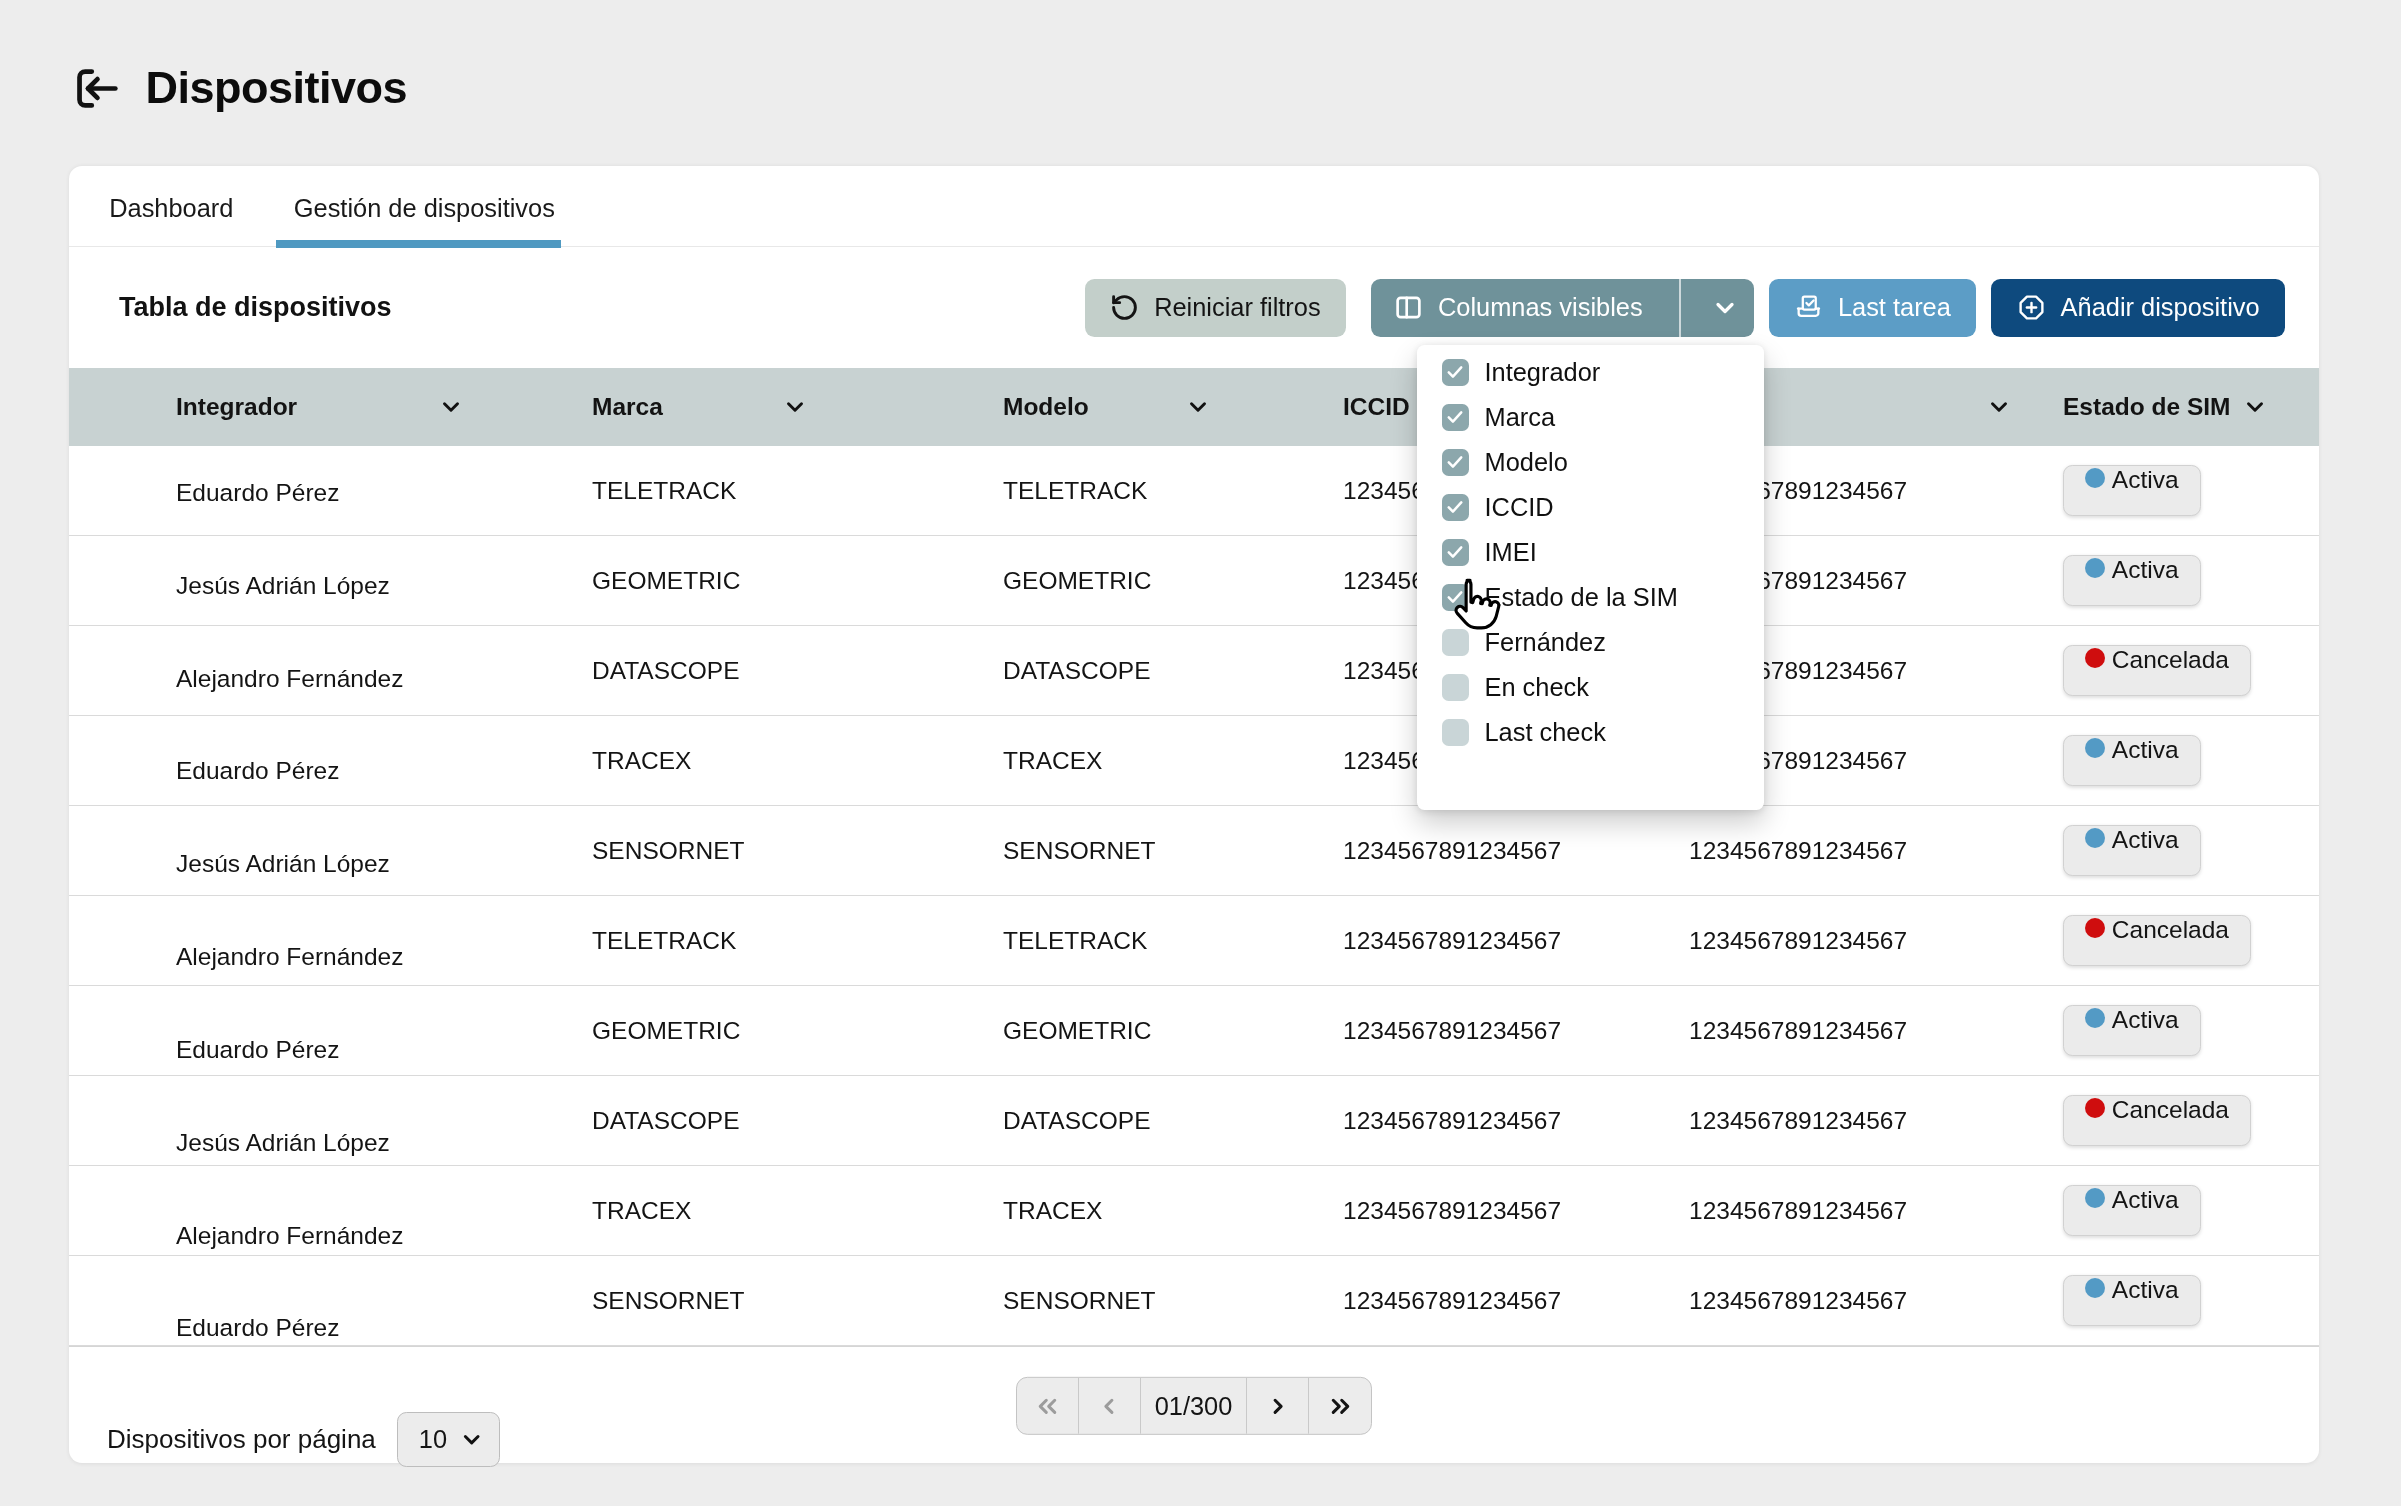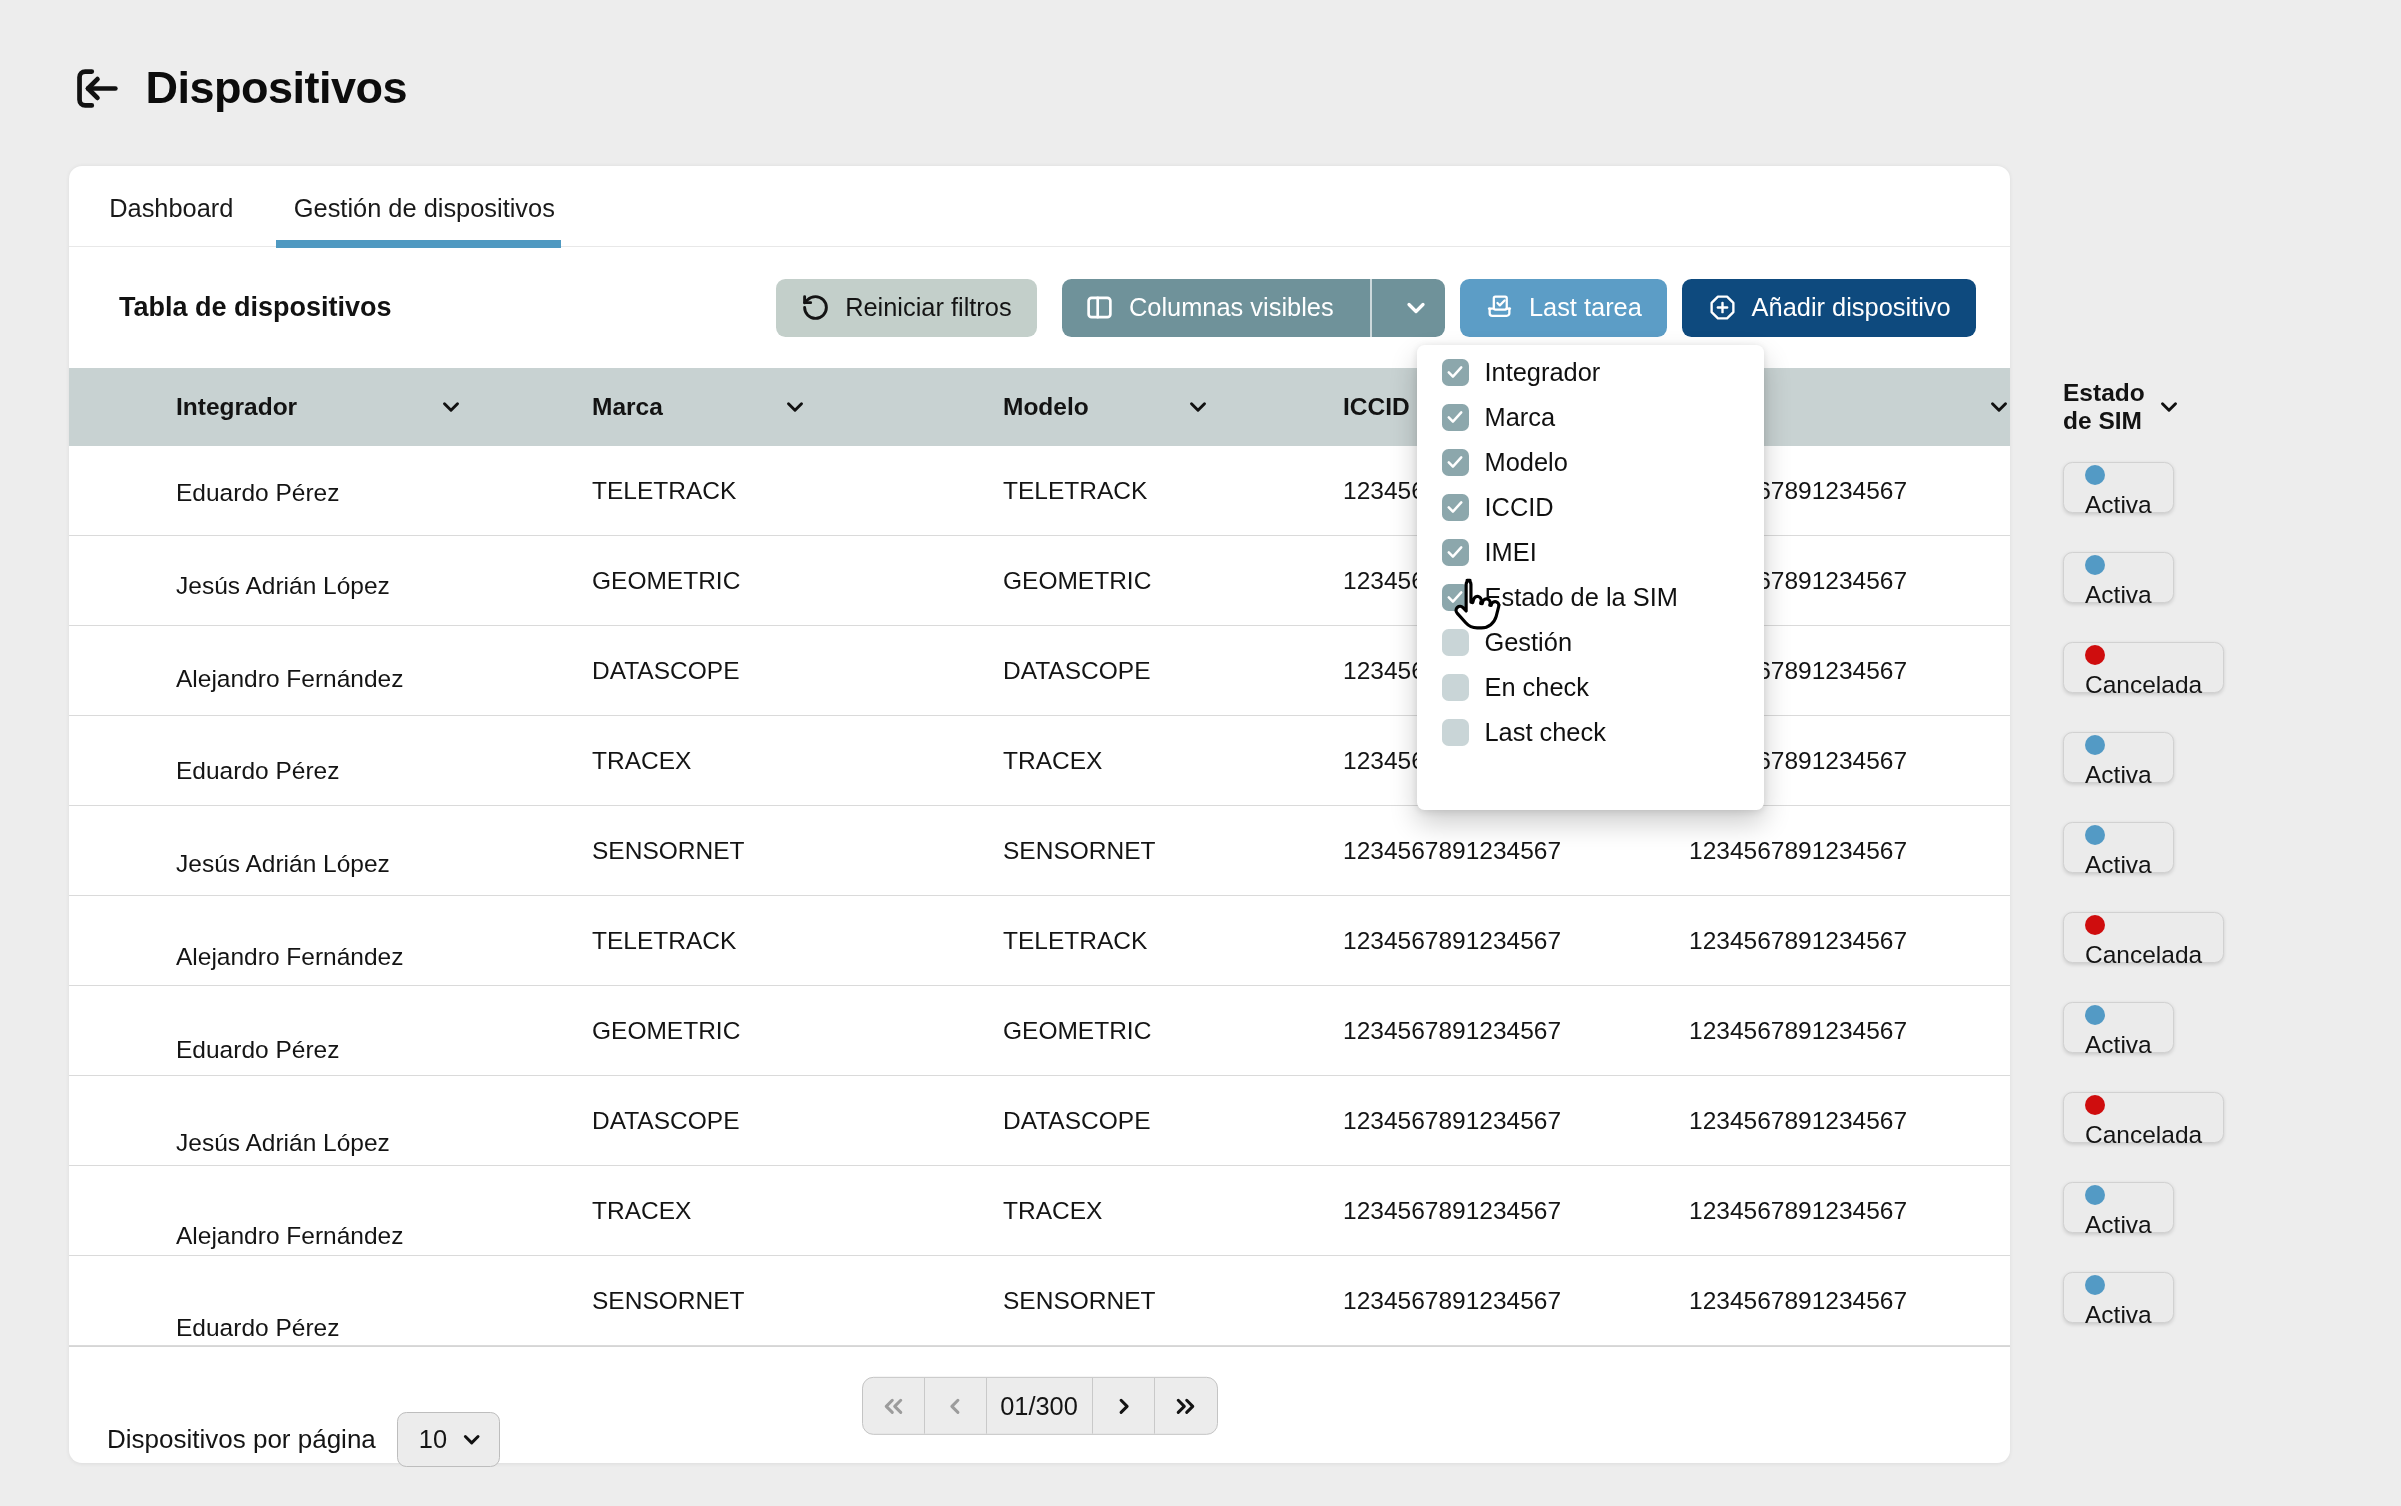--- a/index.html
+++ b/index.html
@@ -9,21 +9,21 @@
     font-family:"Liberation Sans", sans-serif;
   }
   svg{display:block}
 
   
   .page-header{position:absolute;left:72px;top:62px;display:flex;align-items:center;gap:24.5px}
   .back-icon svg{width:49px;height:49px}
   .page-title{font-size:45px;font-weight:700;margin:0;color:#0c0c0c;letter-spacing:-0.5px}
 
   
-  .card{position:absolute;left:69px;top:166px;width:1941px;height:1297px;background:#fff;
+  .card{position:absolute;left:69px;top:166px;width:2250px;height:1297px;background:#fff;
     border-radius:13px;box-shadow:0 0.9px 4.7px rgba(0,0,0,.07);box-sizing:border-box}
 
   
   .tabs{display:flex;align-items:flex-end;height:81px;padding-left:28px;gap:36px;
     border-bottom:1.9px solid #e8e8e8;box-sizing:border-box}
   .tab{position:relative;padding:0 12.2px 22.6px 12.2px;font-size:25.4px;color:#191919;cursor:pointer}
   .tab-active{font-weight:500}
   .tab-active::after{content:"";position:absolute;left:-5.6px;right:5.6px;bottom:-1.9px;height:7.5px;background:#4f99c1}
 
   
@@ -448,21 +448,21 @@
       <svg viewBox="0 0 24 24" fill="none" stroke="#fff" stroke-width="3" stroke-linecap="round" stroke-linejoin="round">
           <path d="m4.5 12.5 5 5L19.5 6.5"></path>
         </svg>
     </span>
     <span class="mlabel">Estado de la SIM</span>
   </div>
     <div class="mi">
     <span class="mcb">
       
     </span>
-    <span class="mlabel">Gestión</span>
+    <span class="mlabel">Fernández</span>
   </div>
     <div class="mi">
     <span class="mcb">
       
     </span>
     <span class="mlabel">En check</span>
   </div>
     <div class="mi">
     <span class="mcb">
       

